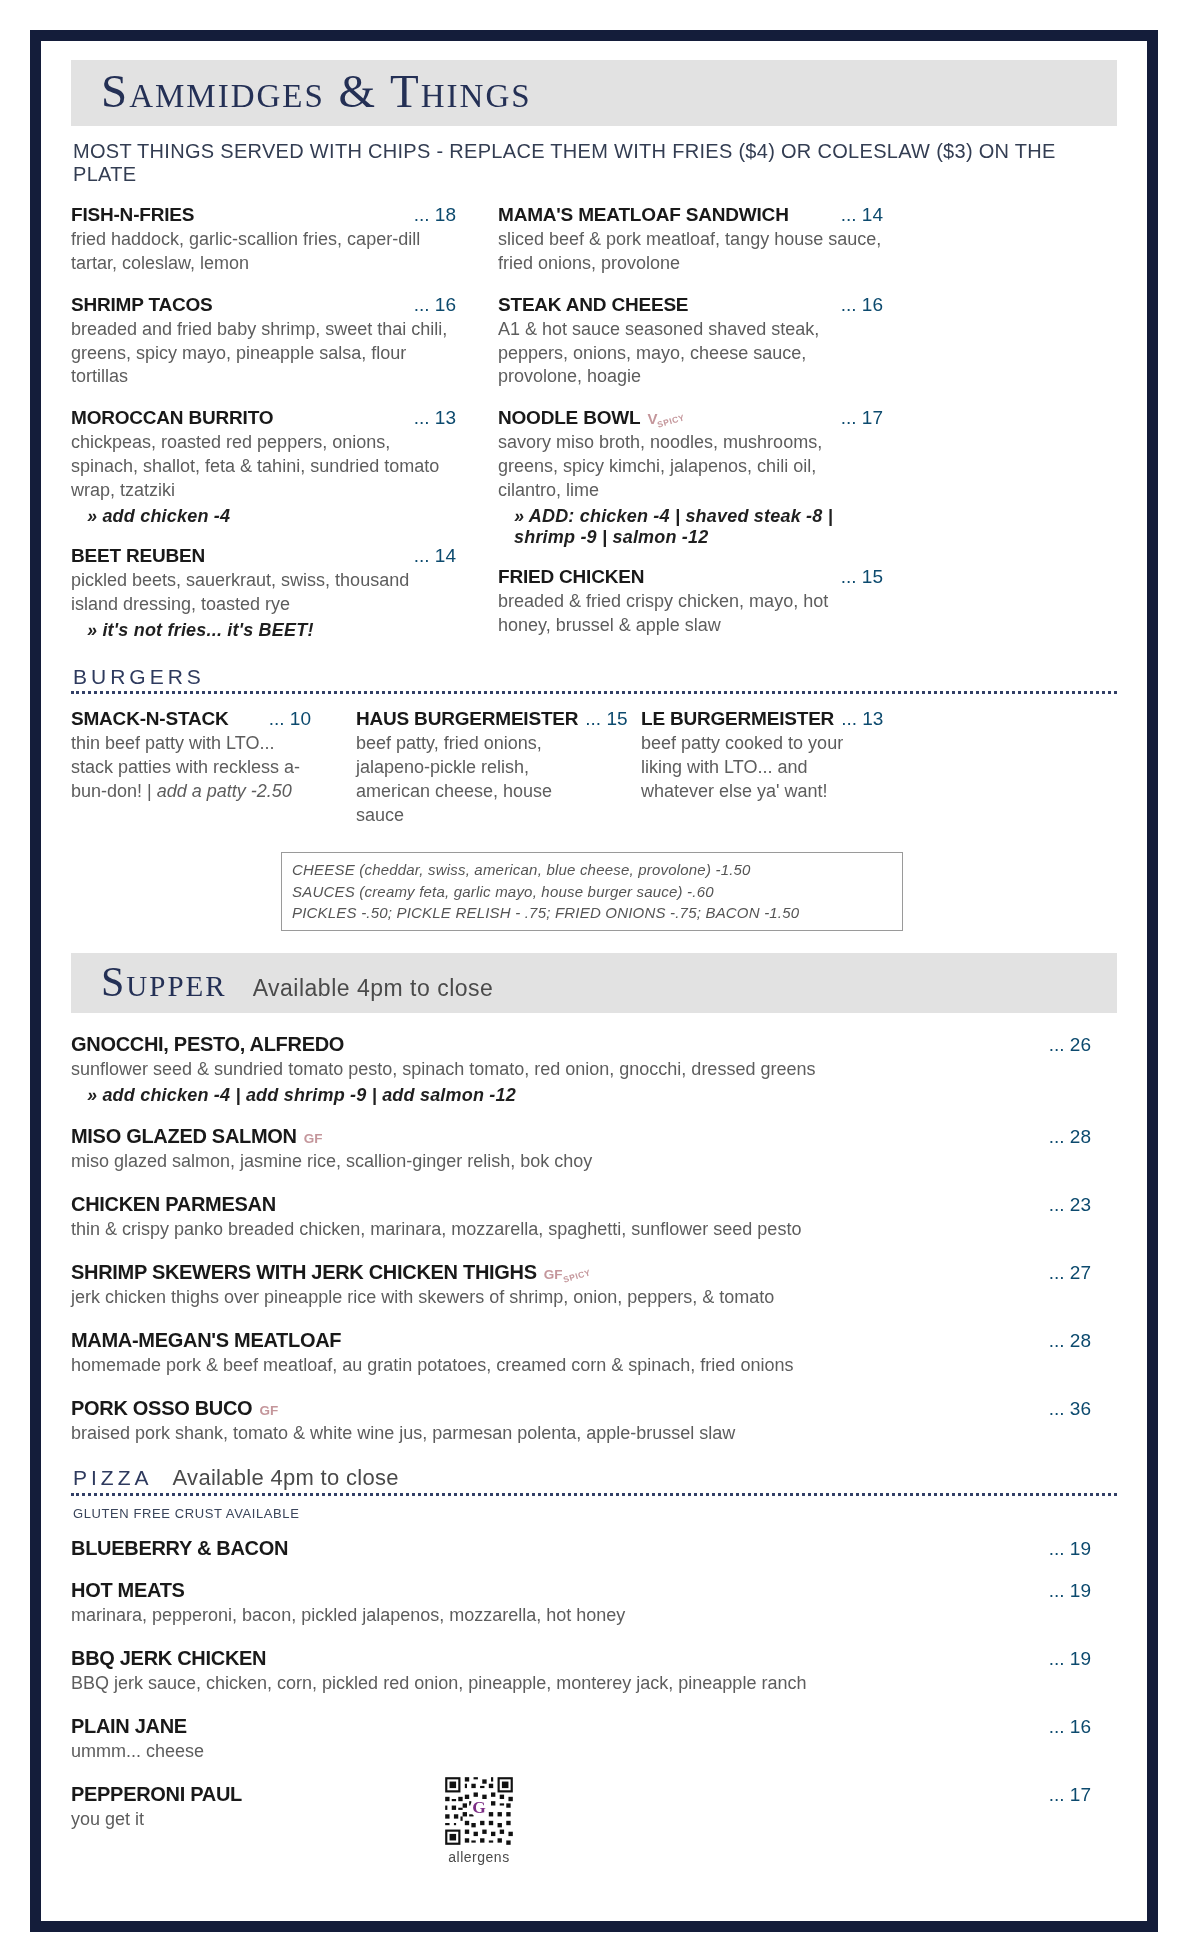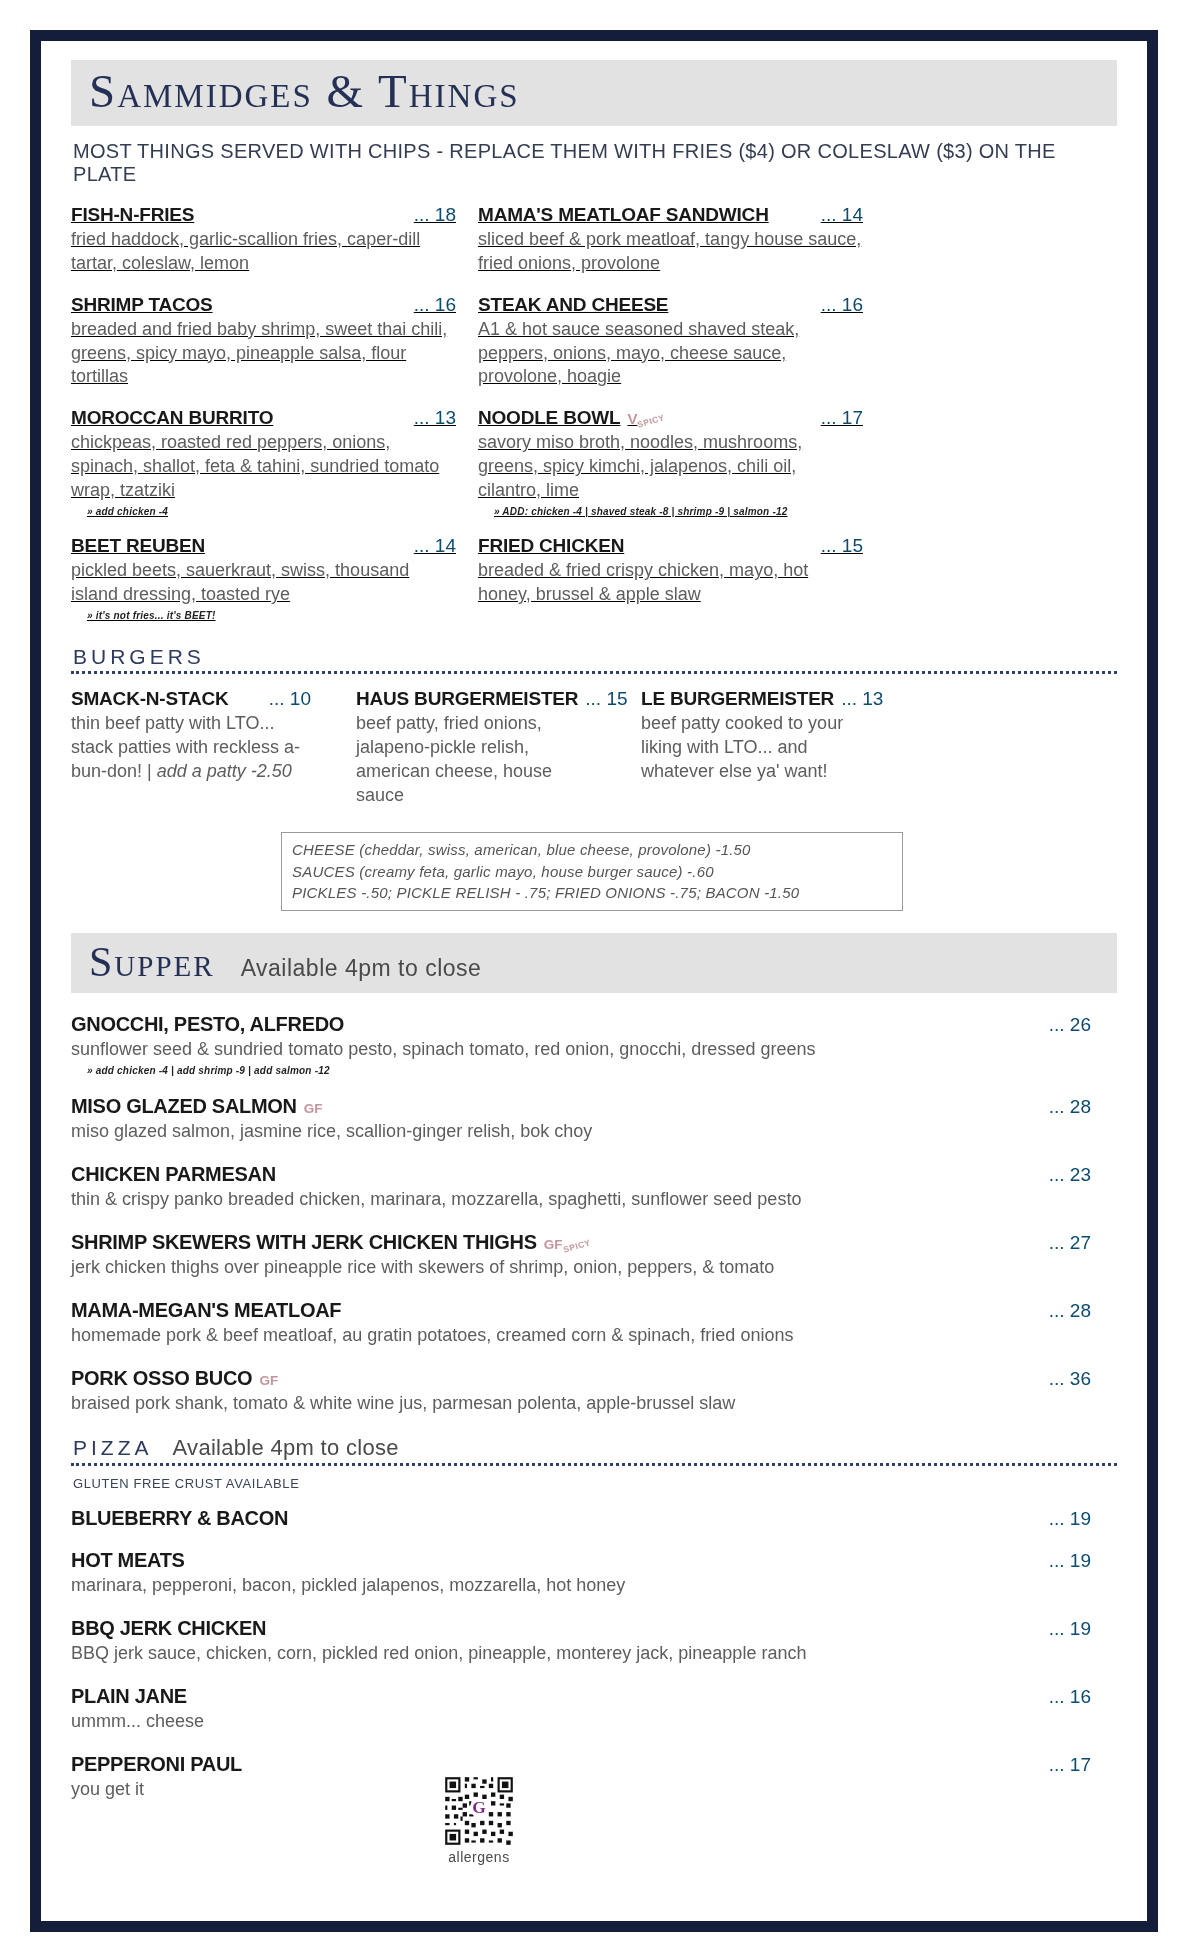--- a/index.html
+++ b/index.html
@@ -13,51 +13,51 @@
     overflow:hidden;
   }
   .content { padding:19px 30px 0 30px; }
 
   
   .band {
     background:#e2e2e2; padding:6px 18px 8px 18px; display:flex; align-items:baseline; gap:26px;
   }
   .serif-title {
     font-family:"Liberation Serif", serif; font-variant:small-caps;
-    color:#243055; font-weight:500; letter-spacing:2px; line-height:1.1;
+    color:#243055; font-weight:500; letter-spacing:2px; line-height:1.1;margin-left:12px;
   }
   .t-big { font-size:47px; }
   .t-mid { font-size:42px; }
   .band-sub { font-size:23px; color:#4a4a4a; letter-spacing:0.5px; }
 
   .serving-note {
     margin:14px 2px 18px 2px; font-size:20px; color:#333d52; letter-spacing:0.3px;
   }
 
   
   .item { margin-bottom:18px; }
   .item-head { display:flex; justify-content:space-between; align-items:baseline; }
   .item-title { display:flex; align-items:baseline; gap:7px; }
   .item-name {
     font-weight:700; font-size:19px; color:#191919; letter-spacing:-0.2px; white-space:nowrap;
   }
   .item-price { font-size:19px; color:#0c4a6e; white-space:nowrap; }
   .item-desc { font-size:18px; color:#5d5d5d; line-height:1.33; margin-top:2px; }
   .item-desc .ital { font-style:italic; }
   .item-sub {
-    font-style:italic; font-weight:600; font-size:10px; color:#1f1f1f;
+    font-style:italic; font-weight:600; font-size:18px; color:#1f1f1f;
     margin:3px 0 0 16px; letter-spacing:0.2px;
   }
   .tag { color:#c4969b; font-weight:700; font-size:13px; }
   .tag-spicy { font-size:8.5px; display:inline-block; transform:rotate(-16deg); letter-spacing:0.5px; }
   .tag-v { font-size:15px; }
   .tag-gf { font-size:13.5px; }
 
   
-  .two-col { display:grid; grid-template-columns:385px 385px; column-gap:22px; width:812px;text-decoration:underline; }
+  .two-col { display:grid; grid-template-columns:385px 385px; column-gap:42px; width:812px; }
 
   
   .rule-head {
     font-size:21px; letter-spacing:4px; color:#2e3a5e; margin:6px 0 2px 2px; display:flex; align-items:baseline; gap:20px;
   }
   .rule-head .rule-sub { font-size:22px; color:#4a4a4a; letter-spacing:0.3px; }
   .dotted { border-bottom:3px dotted #323f66; margin-bottom:14px; }
   .three-col { display:grid; grid-template-columns:240px 240px 240px; column-gap:45px; width:810px; margin-top:6px; }
   .addons-box {
     width:600px; margin:6px 0 22px 210px; border:1px solid #9a9a9a; padding:6px 10px;

